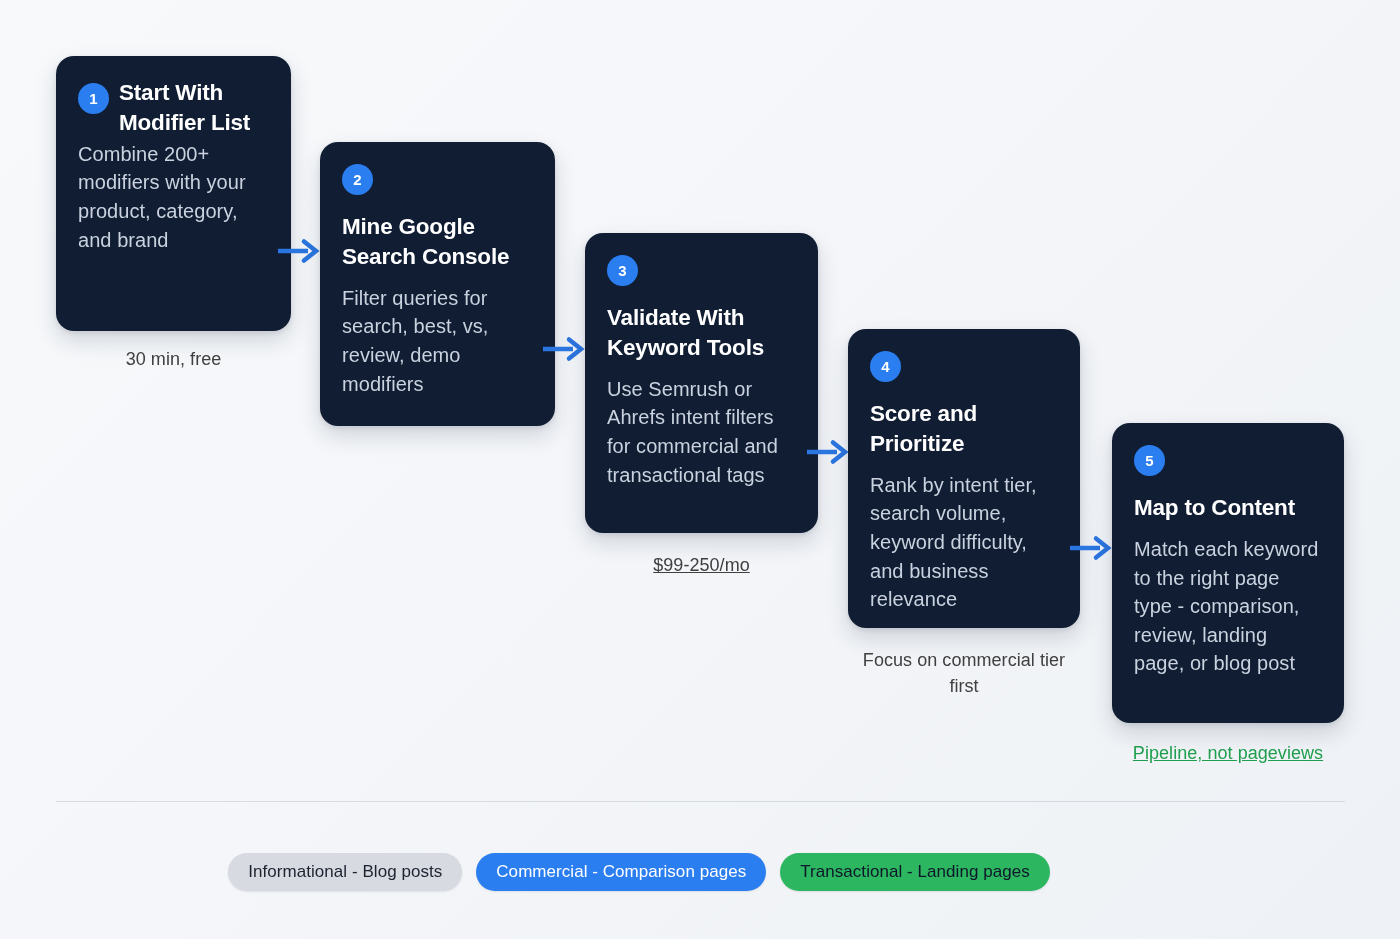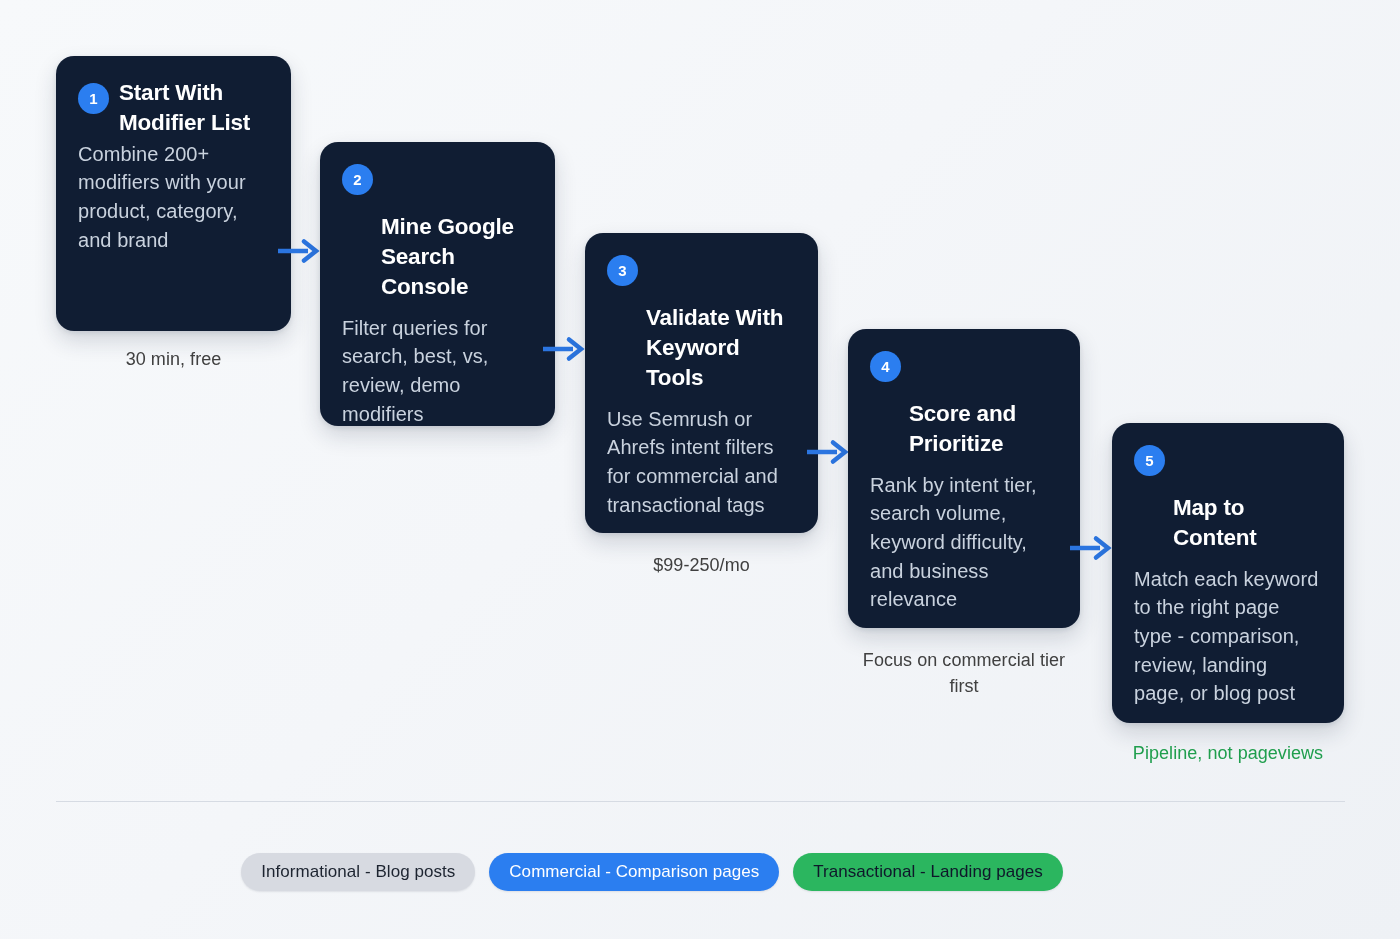--- a/index.html
+++ b/index.html
@@ -67,21 +67,21 @@
   
   .card.inline-badge .badge {
     float: left;
     margin: 5px 10px 0 0;
   }
   .card.inline-badge .card-title { margin-bottom: 2px; }
   .card.inline-badge .card-body { clear: both; }
 
   
   .card.stacked-badge .badge { margin-bottom: 17px; }
-  .card.stacked-badge .card-title { margin-bottom: 12px; margin-left: 39px; }
+  .card.stacked-badge .card-title { margin-bottom: 12px; }
 
   
   #card-1 { left: 56px;   top: 56px;  width: 235px; height: 275px; }
   #card-2 { left: 320px;  top: 142px; width: 235px; height: 284px; }
   #card-3 { left: 585px;  top: 233px; width: 233px; height: 300px; }
   #card-4 { left: 848px;  top: 329px; width: 232px; height: 299px; }
   #card-5 { left: 1112px; top: 423px; width: 232px; height: 300px; }
 
   
   .caption {
@@ -89,23 +89,23 @@
     font-size: 18px;
     line-height: 1.44;
     text-align: center;
     color: #404040;
     letter-spacing: 0.05px;
   }
   .caption.green { color: #1f9e4d; }
 
   #caption-1 { left: 56px;   top: 347px; width: 235px; }
   #caption-2 { left: 318px;  top: 447px; width: 239px; }
-  #caption-3 { left: 585px;  top: 553px; width: 233px; }
+  #caption-3 { left: 585px;  top: 553px; width: 233px; text-decoration: underline; }
   #caption-4 { left: 846px;  top: 648px; width: 236px; }
-  #caption-5 { left: 1096px; top: 741px; width: 264px; }
+  #caption-5 { left: 1096px; top: 741px; width: 264px; text-decoration: underline; }
 
   
   .arrow {
     position: absolute;
     width: 44px;
     height: 26px;
   }
   #arrow-1 { left: 277px;  top: 238px; }
   #arrow-2 { left: 542px;  top: 336px; }
   #arrow-3 { left: 806px;  top: 439px; }
@@ -117,21 +117,21 @@
     left: 56px;
     top: 801px;
     width: 1289px;
     height: 1px;
     background: #d6dbe3;
   }
 
   
   #legend {
     position: absolute;
-    left: 13px;
+    left: 0;
     top: 853px;
     width: 1278px;
     display: flex;
     justify-content: center;
     align-items: center;
     gap: 14px;
     text-align: right;
   }
 
   .pill {

